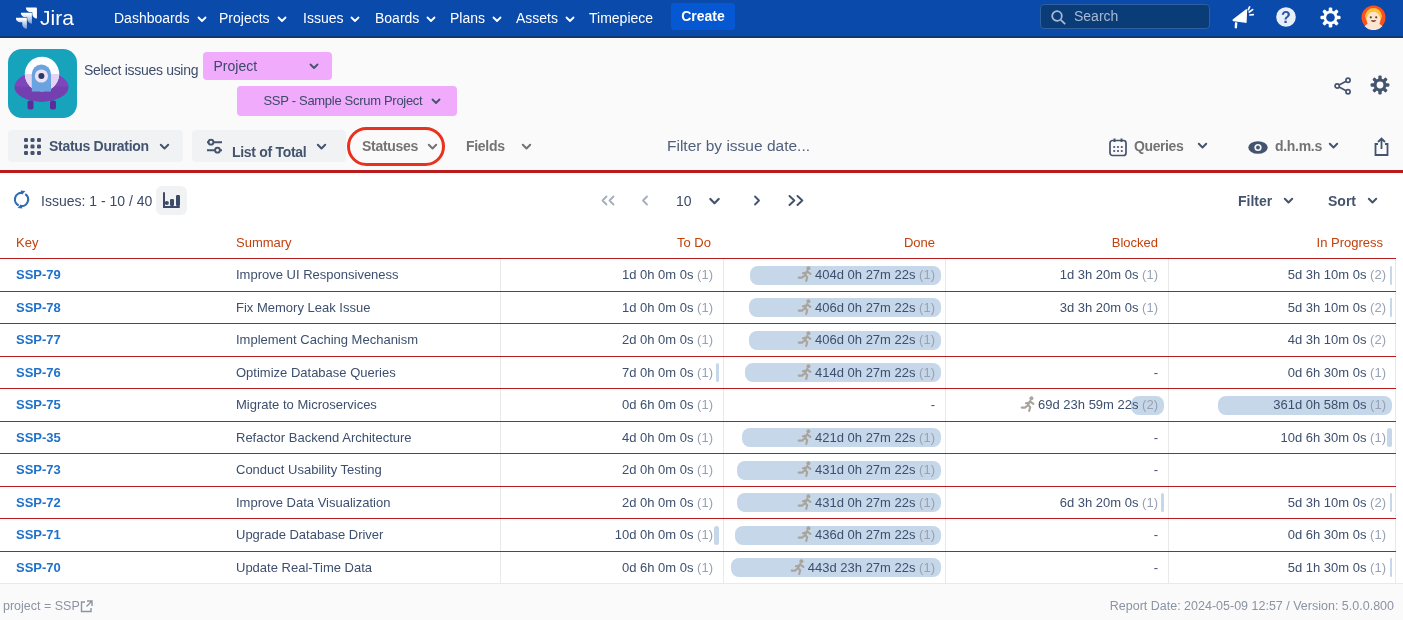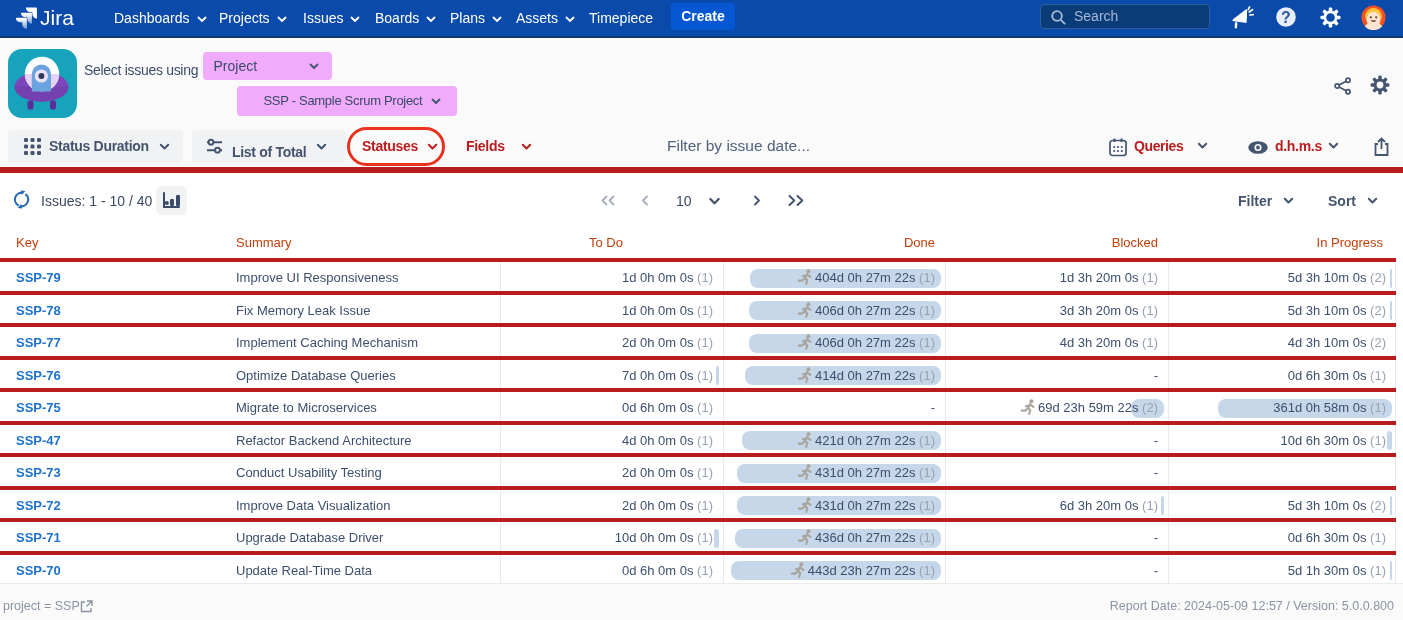--- a/index.html
+++ b/index.html
@@ -11,36 +11,36 @@
 #nav { position:absolute; left:0; top:0; width:1403px; height:38px; background:#0a4aab; border-bottom:2px solid #12386e; }
 #nav .item { position:absolute; top:0; height:36px; display:flex; align-items:center; color:#fff; font-size:14px; }
 #nav .item svg.ch { margin-left:7px; margin-top:2px; }
 #logo { position:absolute; left:16px; top:0; height:36px; display:flex; align-items:center; color:#fff; }
 #logo .word { font-size:21px; font-weight:500; margin-left:3px; }
 #createBtn { position:absolute; left:671px; top:3px; width:64px; height:27px; background:#0658d2; border-radius:3px; color:#fff; font-size:14px; font-weight:700; text-align:center; line-height:27px; }
 #search { position:absolute; left:1040px; top:4px; width:170px; height:25px; background:#0a3c78; border:1.5px solid #2f5f9f; border-radius:4px; color:#a8b9d6; font-size:14px; line-height:22px; padding-left:33px; }
 #search svg { position:absolute; left:9px; top:3.5px; }
 
 
-#topsec { position:absolute; left:0; top:38px; width:1403px; height:135px; background:#fafafb; border-bottom:6px solid #b91c1c; }
+#topsec { position:absolute; left:0; top:38px; width:1403px; height:135px; background:#fafafb; border-bottom:3px solid #b91c1c; }
 .lbl { position:absolute; font-size:14px; color:#3c4d6b; }
 .ddl { position:absolute; background:#f0abfc; border-radius:4px; color:#3b4a66; font-size:14px; }
 .ddl .chv { position:absolute; color:#44546f; }
 .toolbtn { position:absolute; top:92px; height:32px; background:#f1f2f4; border-radius:4px; color:#44546f; font-size:14px; font-weight:700; letter-spacing:-0.3px; display:flex; align-items:center; }
-.tooltxt { position:absolute; top:92px; height:32px; color:#b91c1c; font-size:14px; font-weight:700; letter-spacing:-0.3px; display:flex; align-items:center; }
+.tooltxt { position:absolute; top:92px; height:32px; color:#737373; font-size:14px; font-weight:700; letter-spacing:-0.3px; display:flex; align-items:center; }
 #redoval { position:absolute; left:347px; top:89px; width:98px; height:39px; border:3px solid #e8321e; border-radius:20px; }
 
 
 #pgrow { position:absolute; left:0; top:174px; width:1403px; height:52px; background:#fff; }
 #pgrow .t { position:absolute; font-size:14px; color:#3b4a66; }
 
 
 #tbl { position:absolute; left:0; top:226px; width:1396px; }
 .hrow { position:absolute; left:0; width:1396px; height:32px; color:#c2410c; font-size:13px; }
-.trow { position:absolute; left:0; width:1396px; height:33px; border-top:4px solid #b91c1c; font-size:13px; color:#3d4f6e; }
+.trow { position:absolute; left:0; width:1396px; height:33px; border-top:1px solid #b91c1c; font-size:13px; color:#3d4f6e; }
 .vline { position:absolute; top:0; bottom:0; width:1px; background:#e7e9ec; }
 .key { position:absolute; left:16px; top:0; line-height:32px; color:#1f72cb; font-weight:700; }
 .sum { position:absolute; left:236px; top:0; line-height:32px; }
 .dur { position:absolute; top:0; height:32px; line-height:32px; text-align:right; }
 .dur .ct { color:#98a2b3; }
 .bar { position:absolute; right:4px; top:6.5px; height:19px; background:#c5d7e9; border-radius:8px; }
 .dtx { position:absolute; right:10px; top:0; white-space:nowrap; }
 .c2 { left:501px; width:222px; }
 .c3 { left:724px; width:221px; }
 .c4 { left:946px; width:222px; }
@@ -284,21 +284,21 @@
   <div class="t" style="left:1328px; top:19px; font-weight:700; color:#44546f;">Sort</div>
   <svg class="ch abs" style="left:1367px; top:23px; color:#44546f;" width="11" height="8" viewBox="0 0 11 8">
       <path d="M1.8 1.8 L5.5 5.5 L9.2 1.8" stroke="currentColor" stroke-width="2" fill="none" stroke-linecap="round" stroke-linejoin="round"></path>
     </svg>
 </div>
 
 <div id="tbl">
     <div class="hrow">
       <span class="abs" style="left:16px;top:9px;">Key</span>
       <span class="abs" style="left:236px;top:9px;">Summary</span>
-      <span class="abs" style="left:501px;top:9px;width:210px;text-align:center;">To Do</span>
+      <span class="abs" style="left:501px;top:9px;width:210px;text-align:right;">To Do</span>
       <span class="abs" style="left:724px;top:9px;width:211px;text-align:right;">Done</span>
       <span class="abs" style="left:946px;top:9px;width:212px;text-align:right;">Blocked</span>
       <span class="abs" style="left:1169px;top:9px;width:214px;text-align:right;">In Progress</span>
     </div>
     <div class="trow" style="top:32px">
       <span class="vline" style="left:500px"></span>
       <span class="vline" style="left:723px"></span>
       <span class="vline" style="left:945px"></span>
       <span class="vline" style="left:1168px"></span>
       <span class="vline" style="left:1395px"></span>
@@ -377,23 +377,20 @@
             <g stroke="#a9a49c" stroke-width="2.1" stroke-linecap="round" stroke-linejoin="round" fill="none">
               <path d="M10.3 5.2 L8.0 8.8"></path>
               <path d="M10.0 5.4 L13.4 7.9"></path>
               <path d="M9.2 6.6 L5.9 7.3"></path>
               <path d="M8.0 8.8 L10.2 11.2 L9.2 14.9"></path>
               <path d="M8.0 9.2 L5.0 11.6 L1.7 11.6"></path>
             </g>
             <circle cx="11.4" cy="2.3" r="2.0" fill="#a9a49c"></circle>
           </svg>406d 0h 27m 22s <span class="ct">(1)</span></span>
       </div>
-      <div class="dur c4">
-        <span class="dtx">4d 3h 20m 0s <span class="ct">(1)</span></span>
-      </div>
       <div class="dur c5">
         <span class="dtx">4d 3h 10m 0s <span class="ct">(2)</span></span>
       </div>
     </div>
     <div class="trow" style="top:129.5px">
       <span class="vline" style="left:500px"></span>
       <span class="vline" style="left:723px"></span>
       <span class="vline" style="left:945px"></span>
       <span class="vline" style="left:1168px"></span>
       <span class="vline" style="left:1395px"></span>
@@ -454,21 +451,21 @@
         <span class="bar" style="width:174.0px"></span>
         <span class="dtx">361d 0h 58m 0s <span class="ct">(1)</span></span>
       </div>
     </div>
     <div class="trow" style="top:194.5px">
       <span class="vline" style="left:500px"></span>
       <span class="vline" style="left:723px"></span>
       <span class="vline" style="left:945px"></span>
       <span class="vline" style="left:1168px"></span>
       <span class="vline" style="left:1395px"></span>
-      <span class="key">SSP-47</span>
+      <span class="key">SSP-35</span>
       <span class="sum">Refactor Backend Architecture</span>
       <div class="dur c2">
         <span class="dtx">4d 0h 0m 0s <span class="ct">(1)</span></span>
       </div>
       <div class="dur c3">
         <span class="bar" style="width:199.1px"></span>
         <span class="dtx"><svg style="vertical-align:-3px;margin-right:2px;" width="16" height="16" viewBox="0 0 16 16">
             <g stroke="#a9a49c" stroke-width="2.1" stroke-linecap="round" stroke-linejoin="round" fill="none">
               <path d="M10.3 5.2 L8.0 8.8"></path>
               <path d="M10.0 5.4 L13.4 7.9"></path>

